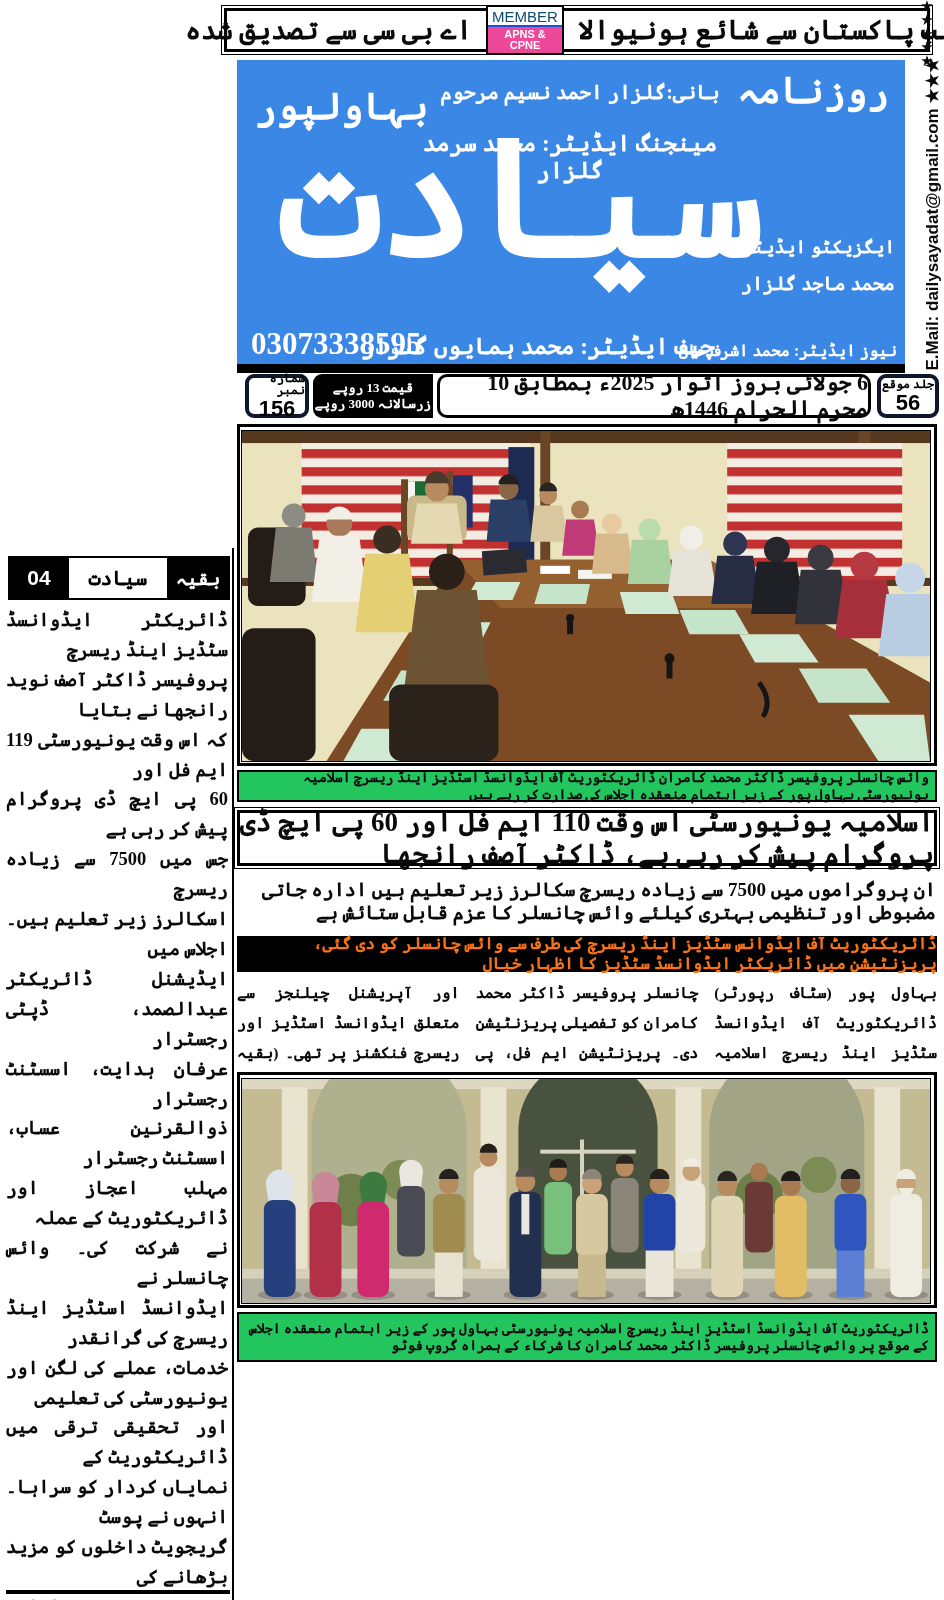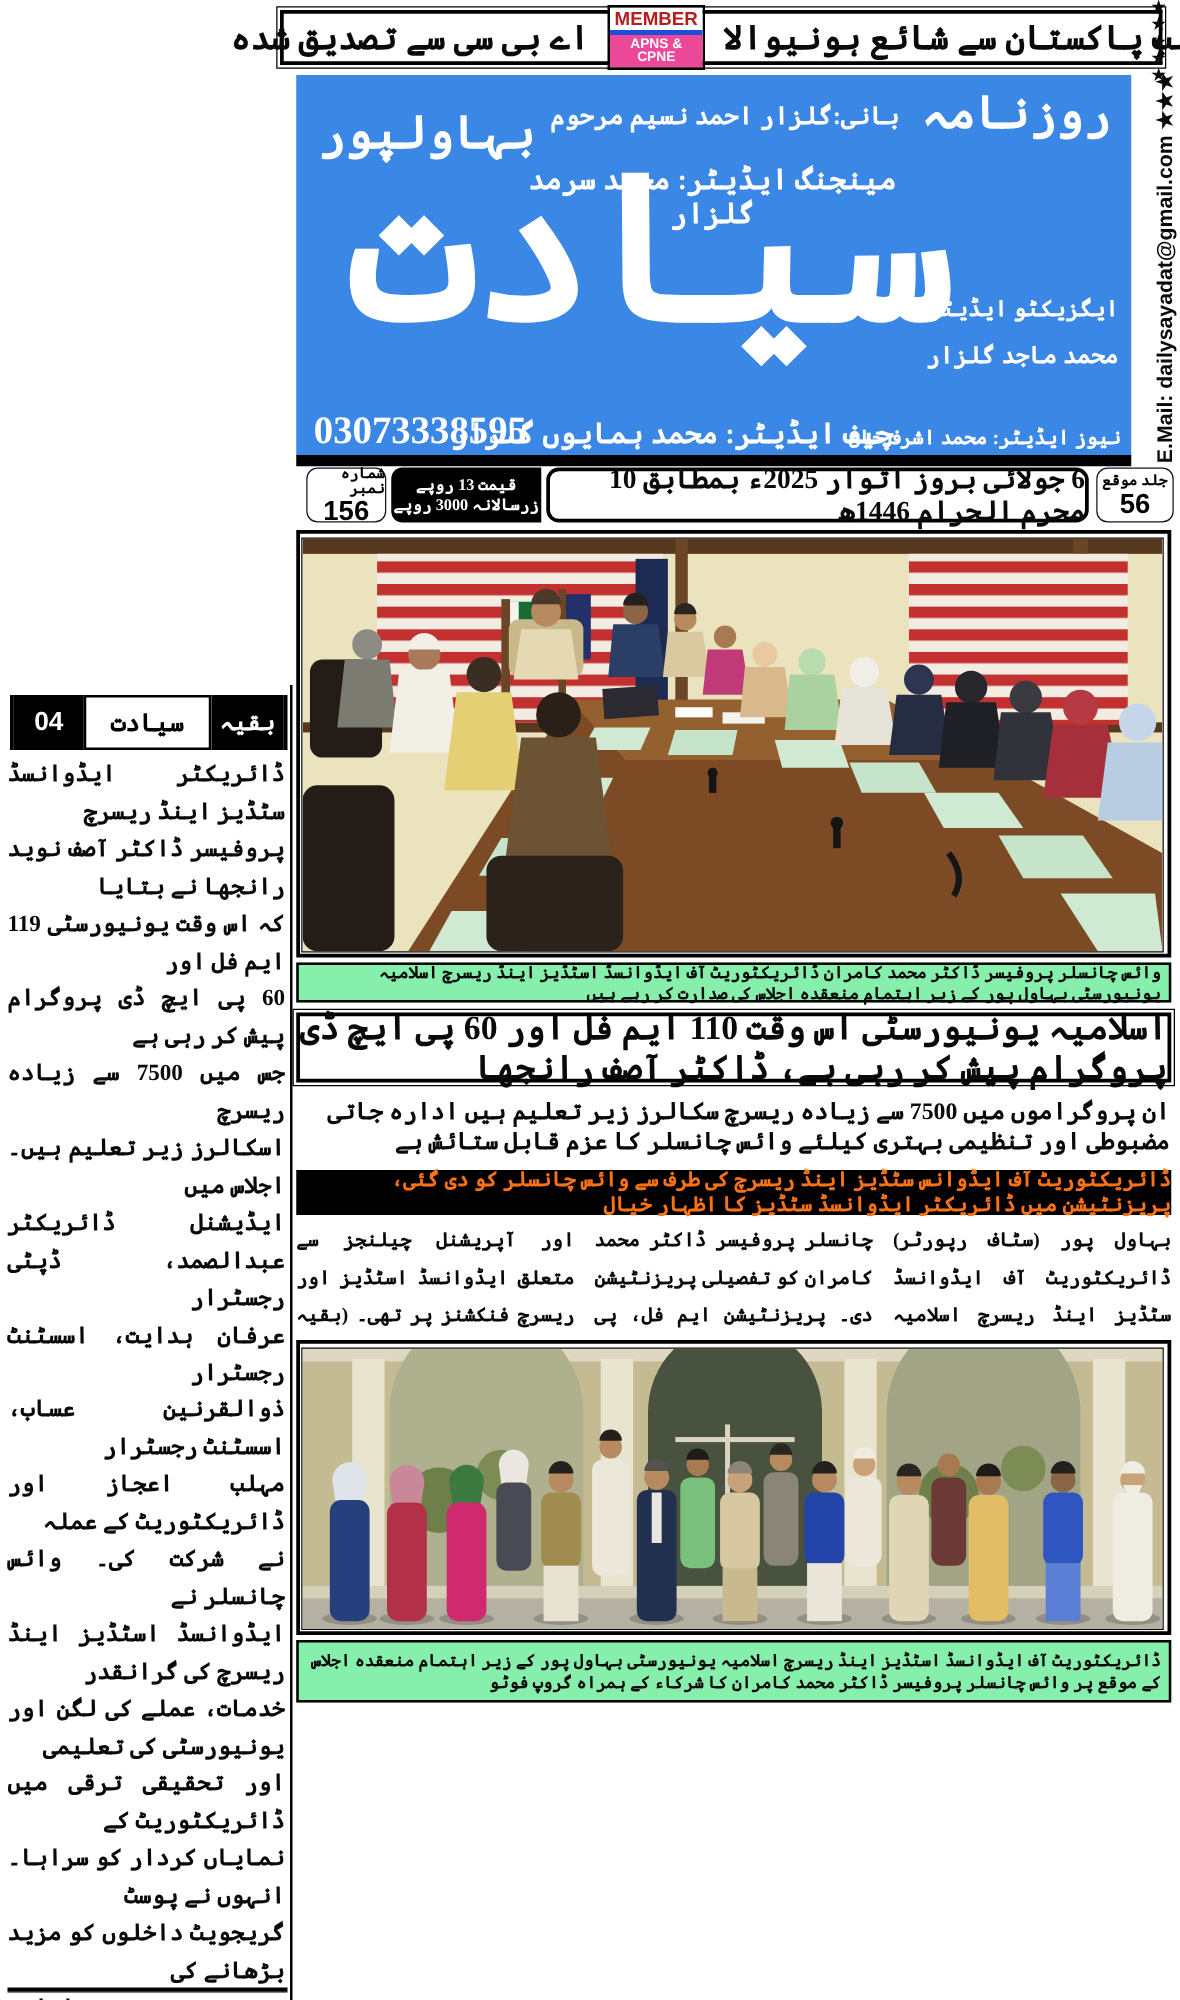--- a/index.html
+++ b/index.html
@@ -8,46 +8,46 @@
   .abs{position:absolute;box-sizing:border-box;}
   .c{text-align:center;}
   .b{font-weight:bold;}
 
   
   .banner{border:3px solid #000;outline:1px solid #000;outline-offset:2px;
           display:flex;align-items:center;justify-content:center;gap:14px;background:#fff;}
   .banner-text{font-size:27px;font-weight:bold;white-space:nowrap;}
   .member{border:2px solid #000;display:flex;flex-direction:column;direction:ltr;
           font-family:"Liberation Sans",sans-serif;text-align:center;line-height:1;}
-  .member .m1{font-size:15px;font-weight:bold;padding:2px 4px 1px;background:#fff;color:#b91c1c;border-bottom:4px solid #1d4ed8;}
+  .member .m1{font-size:15px;font-weight:normal;padding:2px 4px 1px;background:#fff;color:#0c4a6e;border-bottom:2px solid #1d4ed8;}
   .member .m2{font-size:11px;font-weight:bold;padding:2px 3px;background:#ec4899;color:#fff;}
 
   
   .starcol{display:flex;flex-direction:column;align-items:center;line-height:.92;font-size:15px;}
   .emailrot{transform:rotate(-90deg);transform-origin:center;white-space:nowrap;
             font-family:"Liberation Sans",sans-serif;font-weight:bold;font-size:17px;direction:ltr;}
 
   
   .masthead{color:#fff;}
   .mh-title{font-weight:bold;line-height:.9;}
 
   
-  .pillbox{border:1px solid #0f172a;border-radius:9px;background:#fff;color:#000;
+  .pillbox{border:4px solid #0f172a;border-radius:9px;background:#fff;color:#000;
            display:flex;flex-direction:column;align-items:center;justify-content:center;line-height:1.05;}
   .pill-lab{font-size:12px;font-weight:bold;}
   .pill-num{font-size:22px;font-weight:bold;font-family:"Liberation Sans",sans-serif;}
   .pricebox{background:#000;color:#fff;border-radius:9px 0 0 9px;display:flex;flex-direction:column;
             justify-content:center;align-items:center;line-height:1.25;font-size:13px;font-weight:bold;}
   .datebox{border:3px solid #000;border-radius:10px;background:#fff;display:flex;align-items:center;justify-content:center;
            font-size:22px;font-weight:bold;}
 
   
   .pframe{border:3px solid #000;background:#fff;padding:3px;}
   .pframe .inner{width:100%;height:100%;border:1px solid #000;overflow:hidden;}
-  .capbox{border:2px solid #000;background:#86efac;display:flex;align-items:center;justify-content:center;
+  .capbox{border:2px solid #000;background:#22c55e;display:flex;align-items:center;justify-content:center;
           font-size:13.5px;font-weight:bold;padding:12px 6px;margin-left:48px;}
 
   
   .headlinebox{border:3px solid #000;outline:1px solid #000;outline-offset:2px;background:#fff;
                display:flex;align-items:center;justify-content:center;font-size:27px;font-weight:bold;}
   .subhead{display:flex;align-items:center;justify-content:center;font-size:19px;font-weight:bold;border:1px solid #fff;}
   .kicker{background:#000;color:#f97316;display:flex;align-items:center;justify-content:center;
           font-size:16.5px;font-weight:bold;margin-left:36px;}
   .cols{display:flex;gap:16px;}
   .cols .col{flex:1;font-size:15.5px;font-weight:bold;line-height:30px;text-align:justify;}

